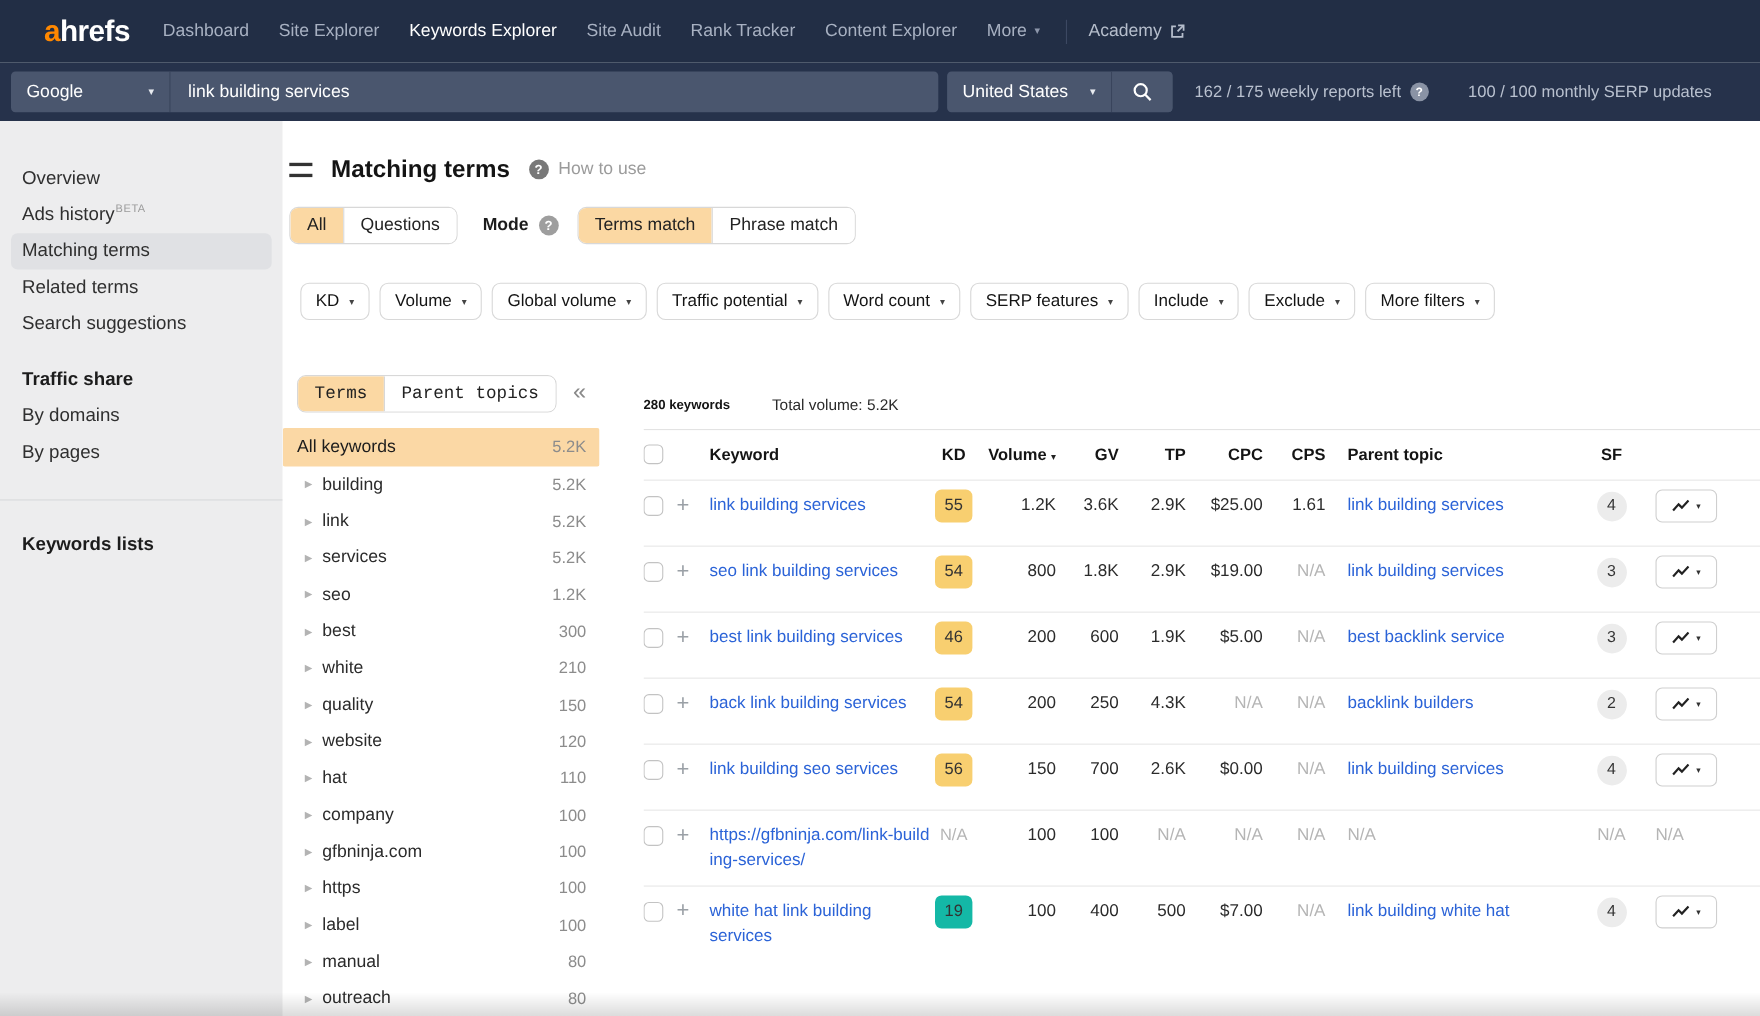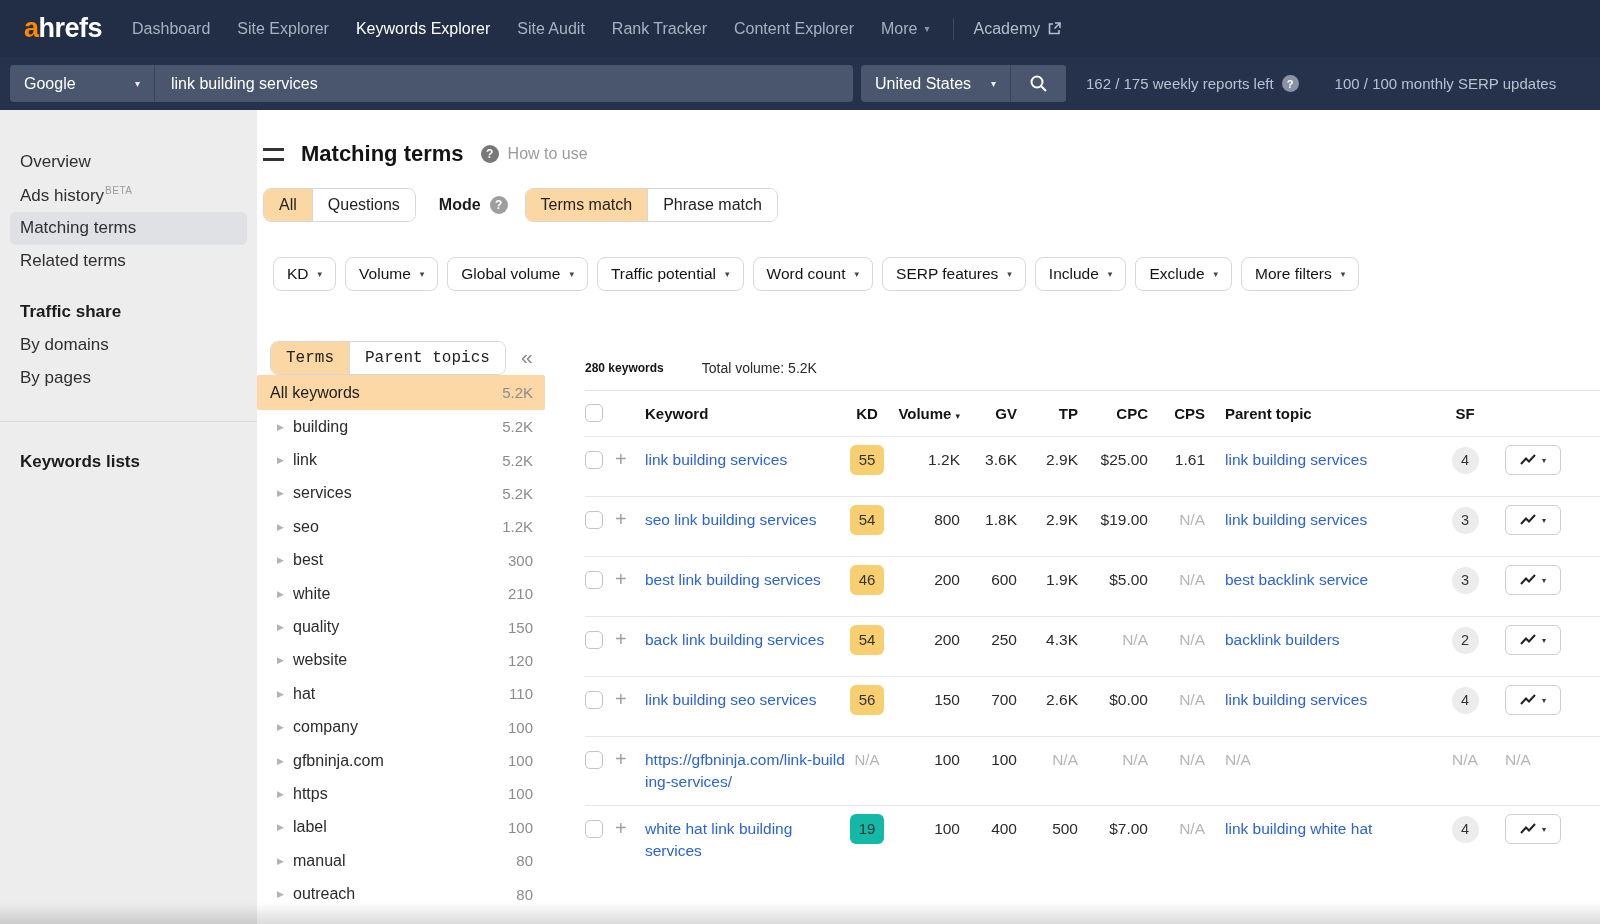--- a/index.html
+++ b/index.html
@@ -2,21 +2,21 @@
 <html><head>
 <meta charset="utf-8">
 <style>
   * { margin:0; padding:0; box-sizing:border-box; }
   html,body { width:1600px; height:924px; overflow:hidden; background:#fff;
     font-family:"Liberation Sans","DejaVu Sans",sans-serif; color:#222; }
   .page { position:relative; width:1600px; height:924px; overflow:hidden; }
 
   
   .topnav { position:absolute; top:0; left:0; right:0; height:57px; background:#222e45;
-    display:flex; align-items:center; padding:0 24px; z-index:10; }
+    display:flex; align-items:center; padding:0 40px; z-index:10; }
   .logo { font-size:27px; font-weight:bold; letter-spacing:-0.5px; margin-right:30px; cursor:pointer; }
   .logo .logo-a { color:#ff8800; }
   .logo .logo-rest { color:#ffffff; }
   .nav-item { color:#a8b1c2; font-size:16px; margin-right:27px; cursor:pointer; white-space:nowrap; }
   .nav-item[data-active="true"] { color:#ffffff; }
   .nav-more { display:flex; align-items:center; gap:7px; }
   .nav-more .caret { font-size:10px; color:#8d97ab; }
   .nav-divider { width:1px; height:22px; background:#3c4862; margin:0 20px 0 -4px; }
   .nav-academy { color:#b6becc; font-size:16px; display:flex; align-items:center; gap:7px; cursor:pointer; }
 
@@ -68,21 +68,21 @@
   .filters-row { position:absolute; top:147px; left:16px; display:flex; gap:9px; }
   .filter-btn { height:34px; padding:0 13px; border:1px solid #d8d8d8; border-radius:8px; background:#fff;
     display:inline-flex; align-items:center; gap:9px; font-size:15.5px; color:#141414; cursor:pointer;
     font-family:inherit; white-space:nowrap; }
   .filter-btn .caret { font-size:9px; color:#444; }
 
   
   .terms-panel { position:absolute; top:231px; left:0; bottom:0; width:288px; overflow:hidden; }
   .terms-tabs-row { display:flex; align-items:center; justify-content:space-between; margin:0 6px 0 13px;font-family:Liberation Mono, monospace; }
   .collapse-btn { color:#8a8a8a; font-size:21px; cursor:pointer; padding:0 6px; line-height:1; }
-  .allkw-row { margin-top:0; height:35px; background:#fbd8a5; border-radius:2px; display:flex; align-items:center;
+  .allkw-row { margin-top:14px; height:35px; background:#fbd8a5; border-radius:2px; display:flex; align-items:center;
     justify-content:space-between; padding:0 12px 0 13px; font-size:16px; color:#1c1c1c; cursor:pointer;gap:16px; }
   .allkw-count { color:#8c8c8c; font-size:15px; }
   .term-row { height:33.4px; display:flex; align-items:center; padding:0 12px 0 20px; cursor:pointer; }
   .tri { font-size:9px; color:#b3b3b3; width:16px; flex:0 0 auto; }
   .term-label { flex:1; font-size:16px; color:#2b2b2b; }
   .term-count { color:#8c8c8c; font-size:15px; }
 
   
   .table-area { position:absolute; top:236px; left:328px; right:0; bottom:0; overflow:hidden;
     --cols:30px 30px 202px 40px 73px 57px 61px 70px 57px 20px 212px 56px 78px; }
@@ -191,20 +191,21 @@
     </span>
   </div>
 
   <div class="sidebar">
     <div class="side-link">Overview</div>
     <div class="side-link">
       <span>Ads history</span><sup class="beta-sup">BETA</sup>
     </div>
     <div class="side-link" data-active="true">Matching terms</div>
     <div class="side-link">Related terms</div>
+    <div class="side-link">Search suggestions</div>
     <div class="side-header">Traffic share</div>
     <div class="side-link">By domains</div>
     <div class="side-link">By pages</div>
     <div class="side-divider"></div>
     <div class="side-header" style="margin-top:0;">Keywords lists</div>
   </div>
 
   <div class="main">
 
     <div class="header-row">

